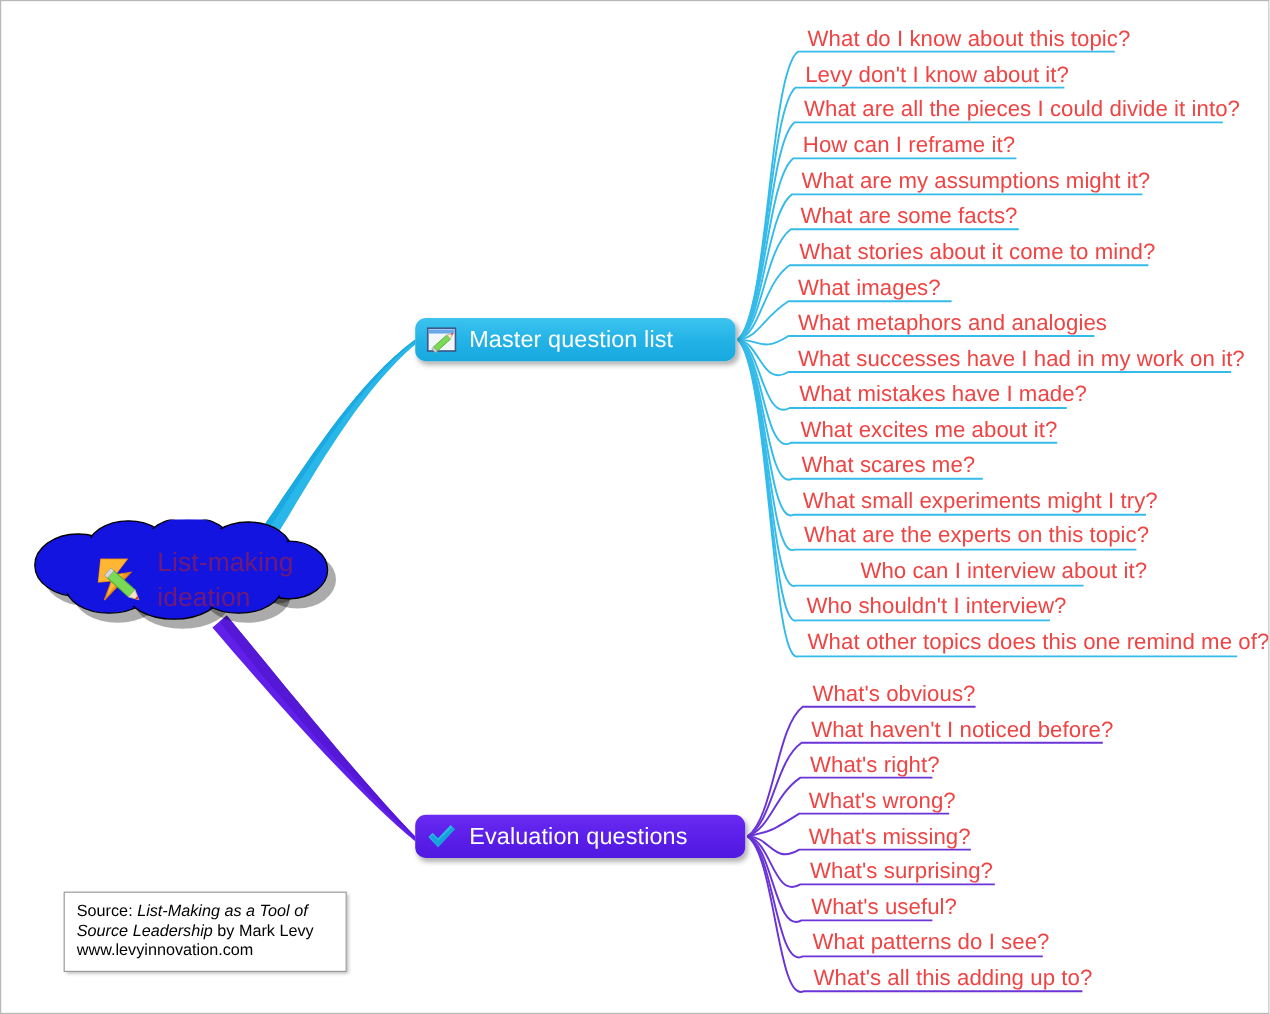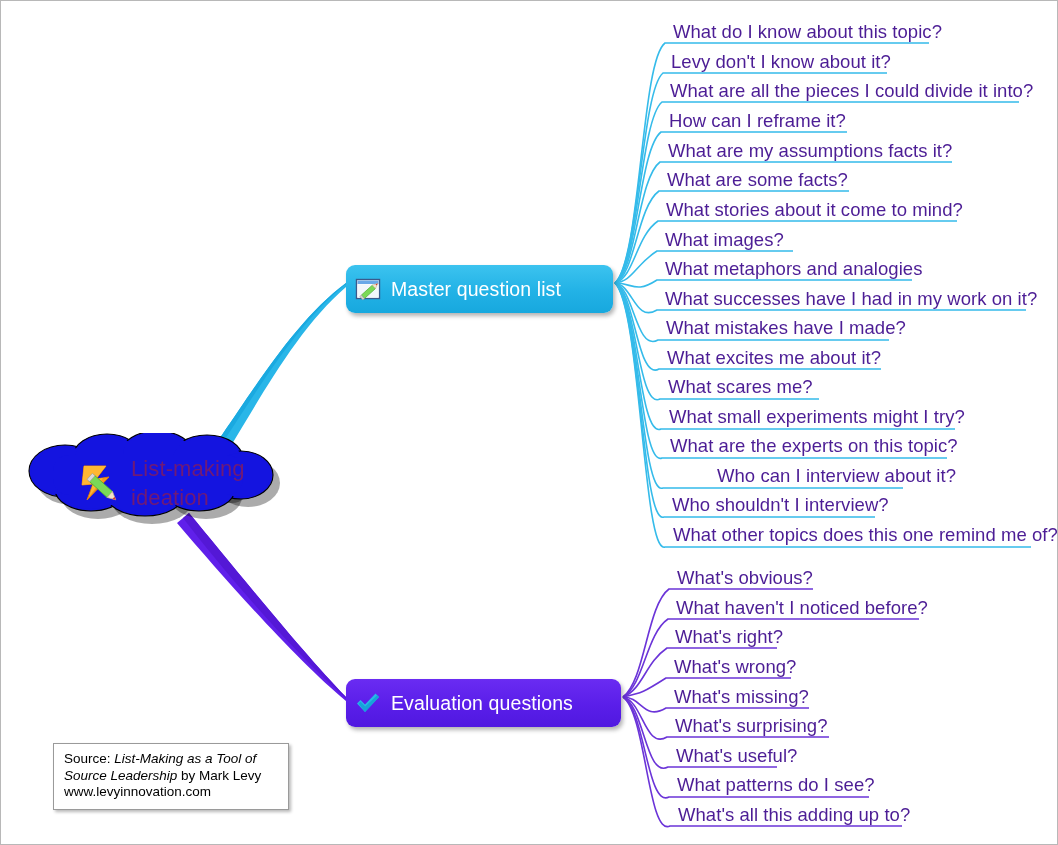--- a/index.html
+++ b/index.html
@@ -59,21 +59,21 @@
     color: #701a75;
     font-size: 22px;
     line-height: 29px;
     letter-spacing: .1px;
     white-space: pre-line;
   }
 
   
   .branch-node {
     position: absolute;
-    height: 48px;
+    height: 36px;
     border-radius: 9px;
     display: flex;
     align-items: center;
     box-shadow: 2px 3px 4px rgba(0,0,0,.30);
     text-align: center;
   }
   .branch-node .node-icon {
     width: 26px;
     height: 24px;
     margin-left: 9px;
@@ -98,21 +98,21 @@
     top: 678px;
     width: 275px;
     background: linear-gradient(180deg,#6a2bf2 0%, #5a1ee9 55%, #5018e0 100%);
   }
 
   
   .leaf {
     position: absolute;
     white-space: nowrap;
     font-size: 18.5px;
-    color: #4c1d95;
+    color: #ef4444;
     letter-spacing: .05px;
     line-height: 20px;
   }
 
   
   #source-box {
     position: absolute;
     left: 52px;
     top: 742px;
     width: 236px;
@@ -248,21 +248,21 @@
       <polygon points="2,12.5 5.5,9 10,13.5 20.5,2.5 24,6 10,21" fill="#27b7e8"></polygon>
       <polygon points="3.6,12.6 5.5,10.7 10.2,15.4 22.2,4.2 24,6 10,21" fill="#16a2d8"></polygon>
     </svg>
     <span class="node-label">Evaluation questions</span>
   </div>
 
   <div class="leaf" style="left:672px; top:21px;">What do I know about this topic?</div>
   <div class="leaf" style="left:670px; top:51px;">Levy don't I know about it?</div>
   <div class="leaf" style="left:669px; top:80px;">What are all the pieces I could divide it into?</div>
   <div class="leaf" style="left:668px; top:110px;">How can I reframe it?</div>
-  <div class="leaf" style="left:667px; top:140px;">What are my assumptions facts it?</div>
+  <div class="leaf" style="left:667px; top:140px;">What are my assumptions might it?</div>
   <div class="leaf" style="left:666px; top:169px;">What are some facts?</div>
   <div class="leaf" style="left:665px; top:199px;">What stories about it come to mind?</div>
   <div class="leaf" style="left:664px; top:229px;">What images?</div>
   <div class="leaf" style="left:664px; top:258px;">What metaphors and analogies</div>
   <div class="leaf" style="left:664px; top:288px;">What successes have I had in my work on it?</div>
   <div class="leaf" style="left:665px; top:317px;">What mistakes have I made?</div>
   <div class="leaf" style="left:666px; top:347px;">What excites me about it?</div>
   <div class="leaf" style="left:667px; top:376px;">What scares me?</div>
   <div class="leaf" style="left:668px; top:406px;">What small experiments might I try?</div>
   <div class="leaf" style="left:669px; top:435px;">What are the experts on this topic?</div>

